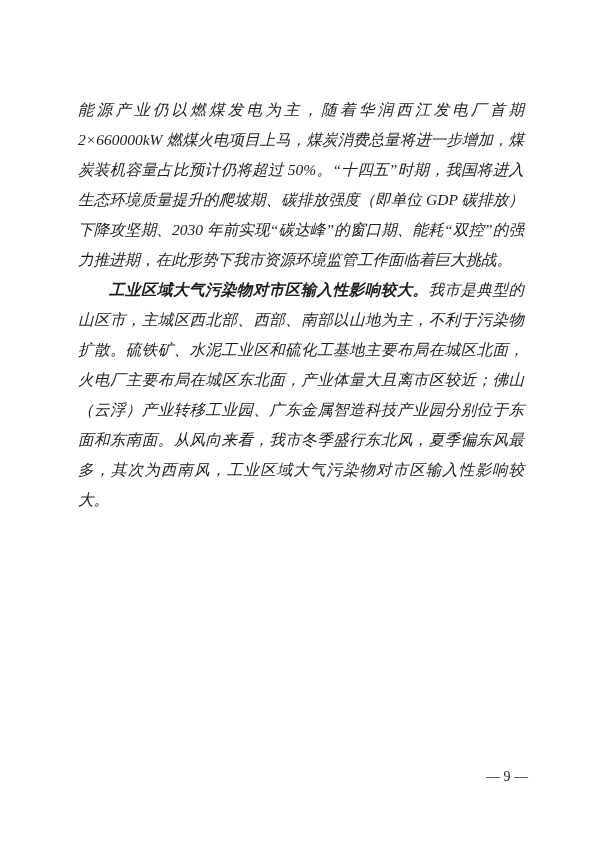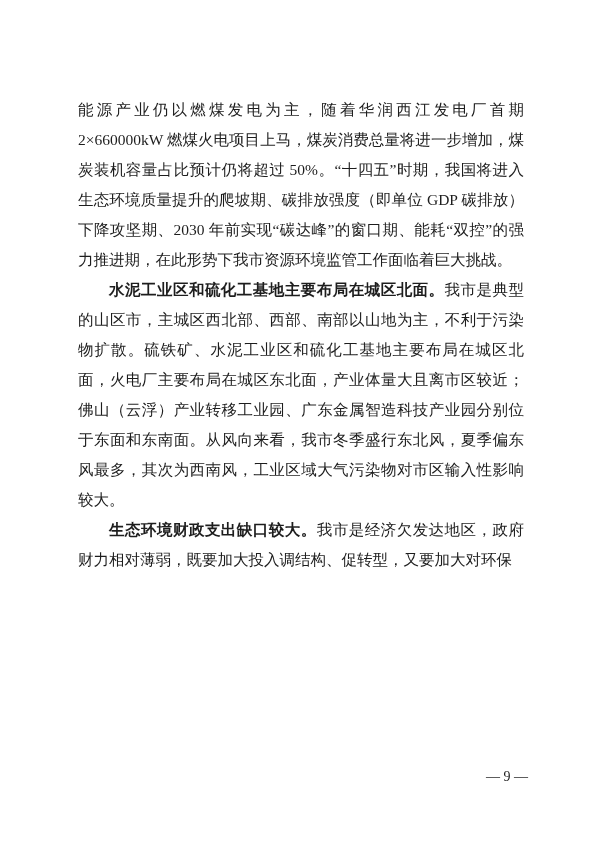--- a/index.html
+++ b/index.html
@@ -22,20 +22,21 @@
     width: 446px;
     color: #1d1d1d;
     font-size: 15.5px;
     line-height: 30px;
     text-align: justify;
   }
   .para {
     margin: 0;
     padding: 0;
     text-indent: 2em;
+    font-style: italic;
   }
   .para.continuation {
     text-indent: 0;
   }
   .para .lead {
     font-weight: 700;
   }
   .page-number {
     position: absolute;
     top: 769px;
@@ -45,17 +46,16 @@
     line-height: 16px;
     white-space: pre;
   }
 </style>
 </head>
 <body>
 
 <div class="page">
   <div class="body-text">
     <p class="para continuation"><span class="lead"></span><span>能源产业仍以燃煤发电为主，随着华润西江发电厂首期2×660000kW 燃煤火电项目上马，煤炭消费总量将进一步增加，煤炭装机容量占比预计仍将超过 50%。“十四五”时期，我国将进入生态环境质量提升的爬坡期、碳排放强度（即单位 GDP 碳排放）下降攻坚期、2030 年前实现“碳达峰”的窗口期、能耗“双控”的强力推进期，在此形势下我市资源环境监管工作面临着巨大挑战。</span></p>
-    <p class="para"><span class="lead">水泥工业区和硫化工基地主要布局在城区北面。</span><span>我市是典型的山区市，主城区西北部、西部、南部以山地为主，不利于污染物扩散。硫铁矿、水泥工业区和硫化工基地主要布局在城区北面，火电厂主要布局在城区东北面，产业体量大且离市区较近；佛山（云浮）产业转移工业园、广东金属智造科技产业园分别位于东面和东南面。从风向来看，我市冬季盛行东北风，夏季偏东风最多，其次为西南风，工业区域大气污染物对市区输入性影响较大。</span></p>
-    <p class="para"><span class="lead">生态环境财政支出缺口较大。</span><span>我市是经济欠发达地区，政府财力相对薄弱，既要加大投入调结构、促转型，又要加大对环保</span></p>
+    <p class="para"><span class="lead">工业区域大气污染物对市区输入性影响较大。</span><span>我市是典型的山区市，主城区西北部、西部、南部以山地为主，不利于污染物扩散。硫铁矿、水泥工业区和硫化工基地主要布局在城区北面，火电厂主要布局在城区东北面，产业体量大且离市区较近；佛山（云浮）产业转移工业园、广东金属智造科技产业园分别位于东面和东南面。从风向来看，我市冬季盛行东北风，夏季偏东风最多，其次为西南风，工业区域大气污染物对市区输入性影响较大。</span></p>
   </div>
   <div class="page-number">— 9 —</div>
 </div>
 
 </body></html>

